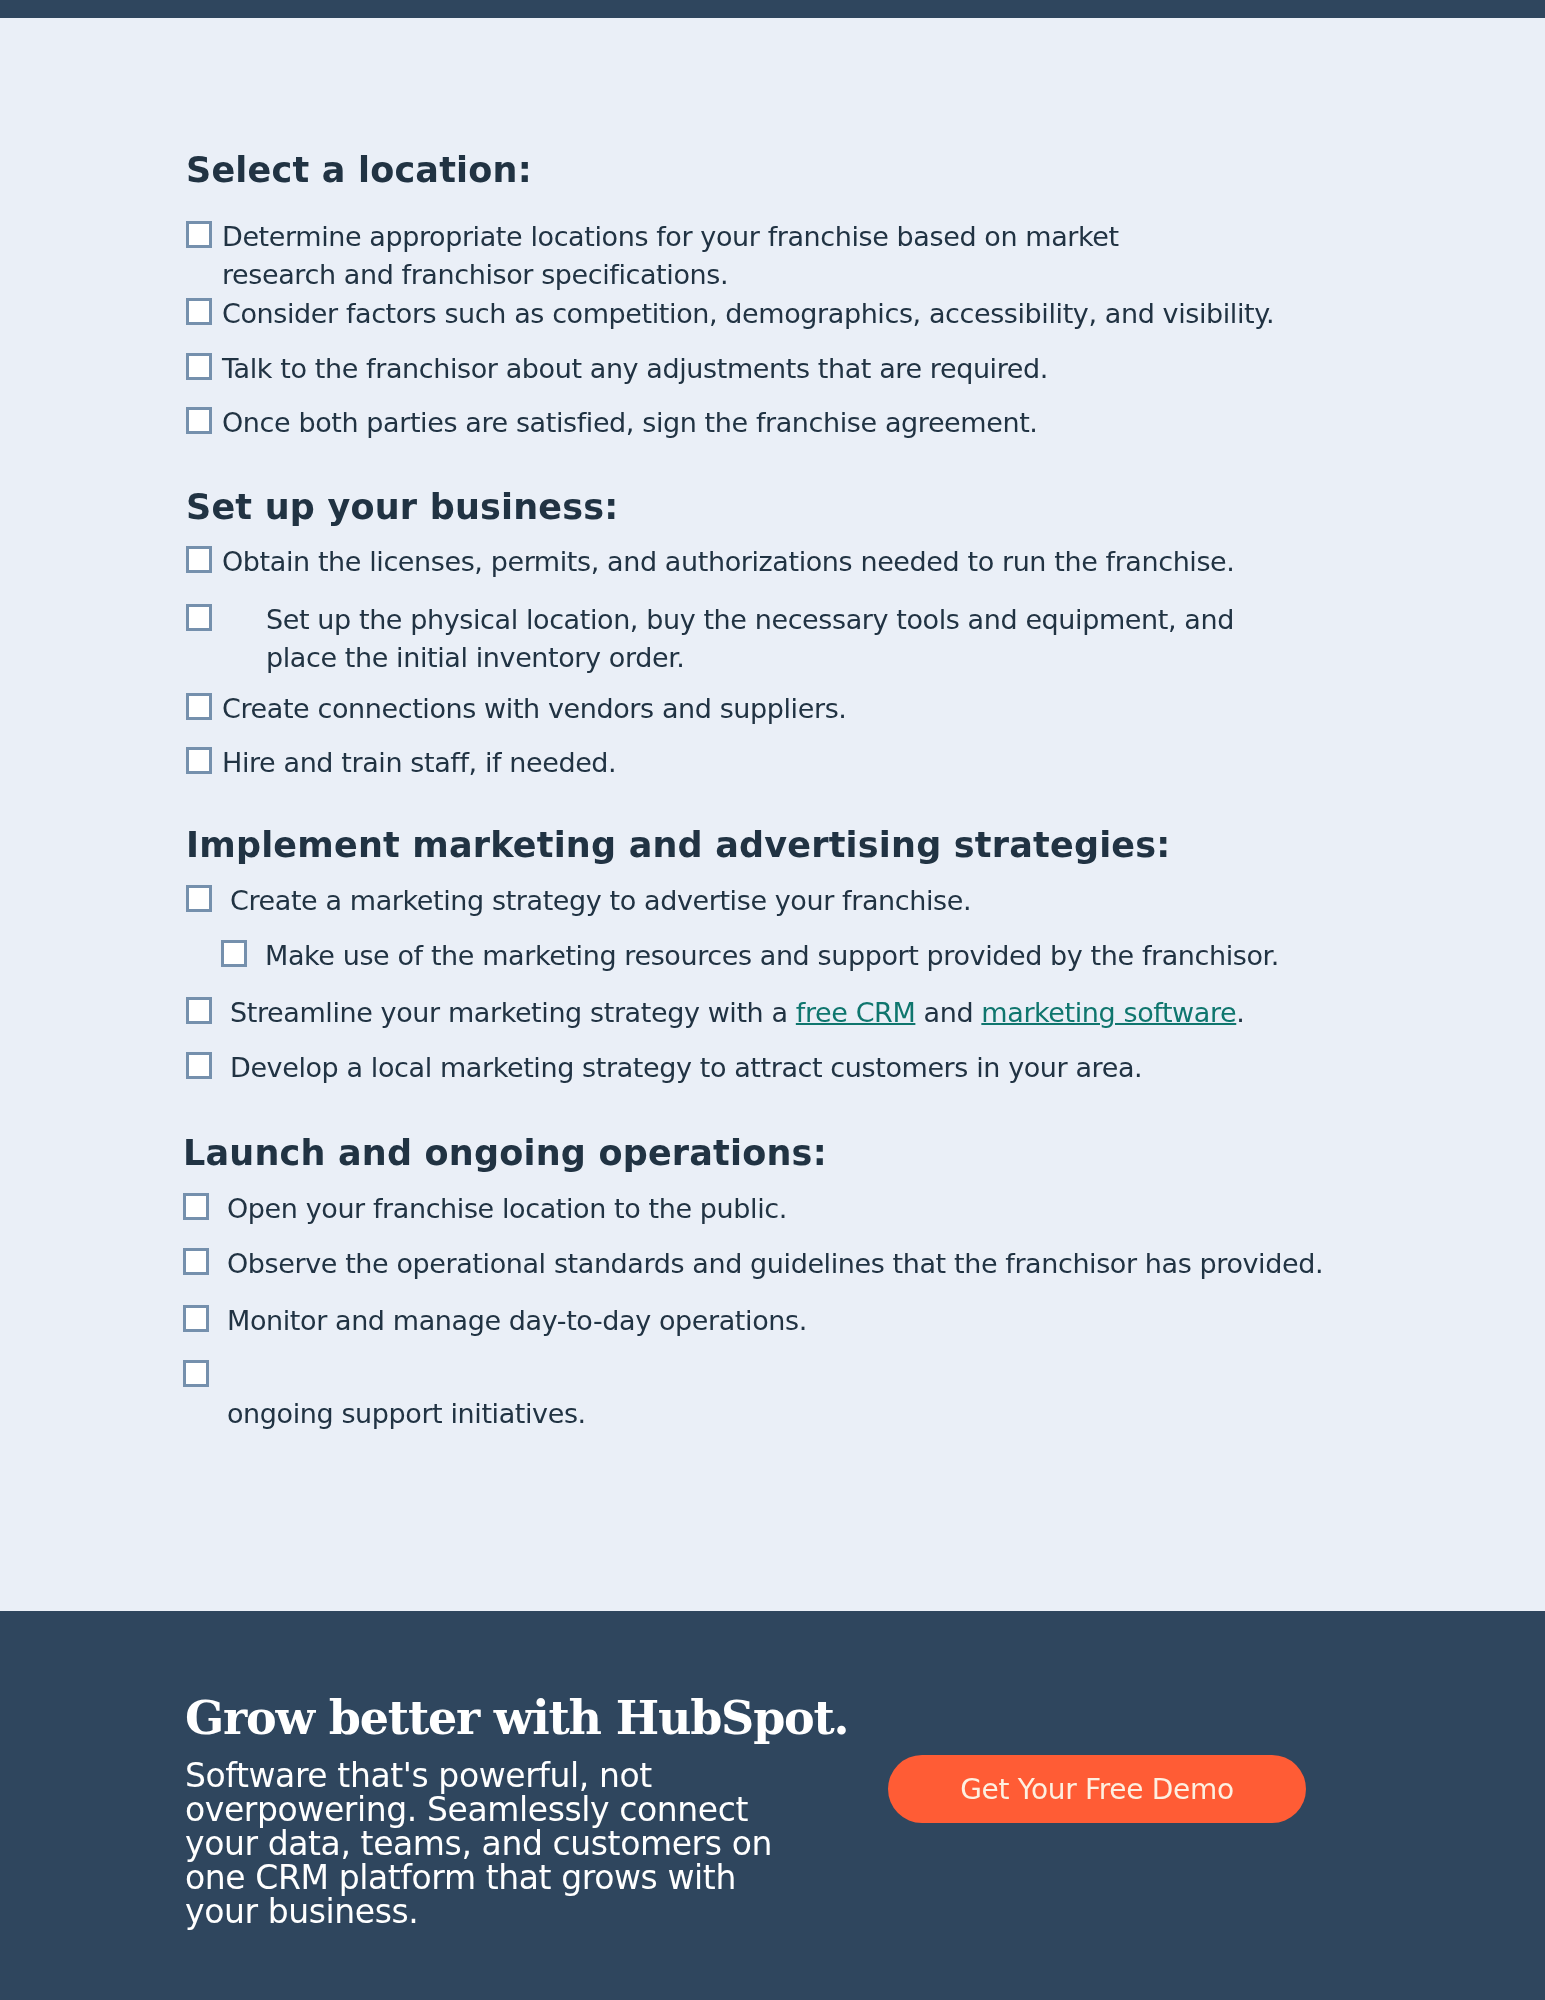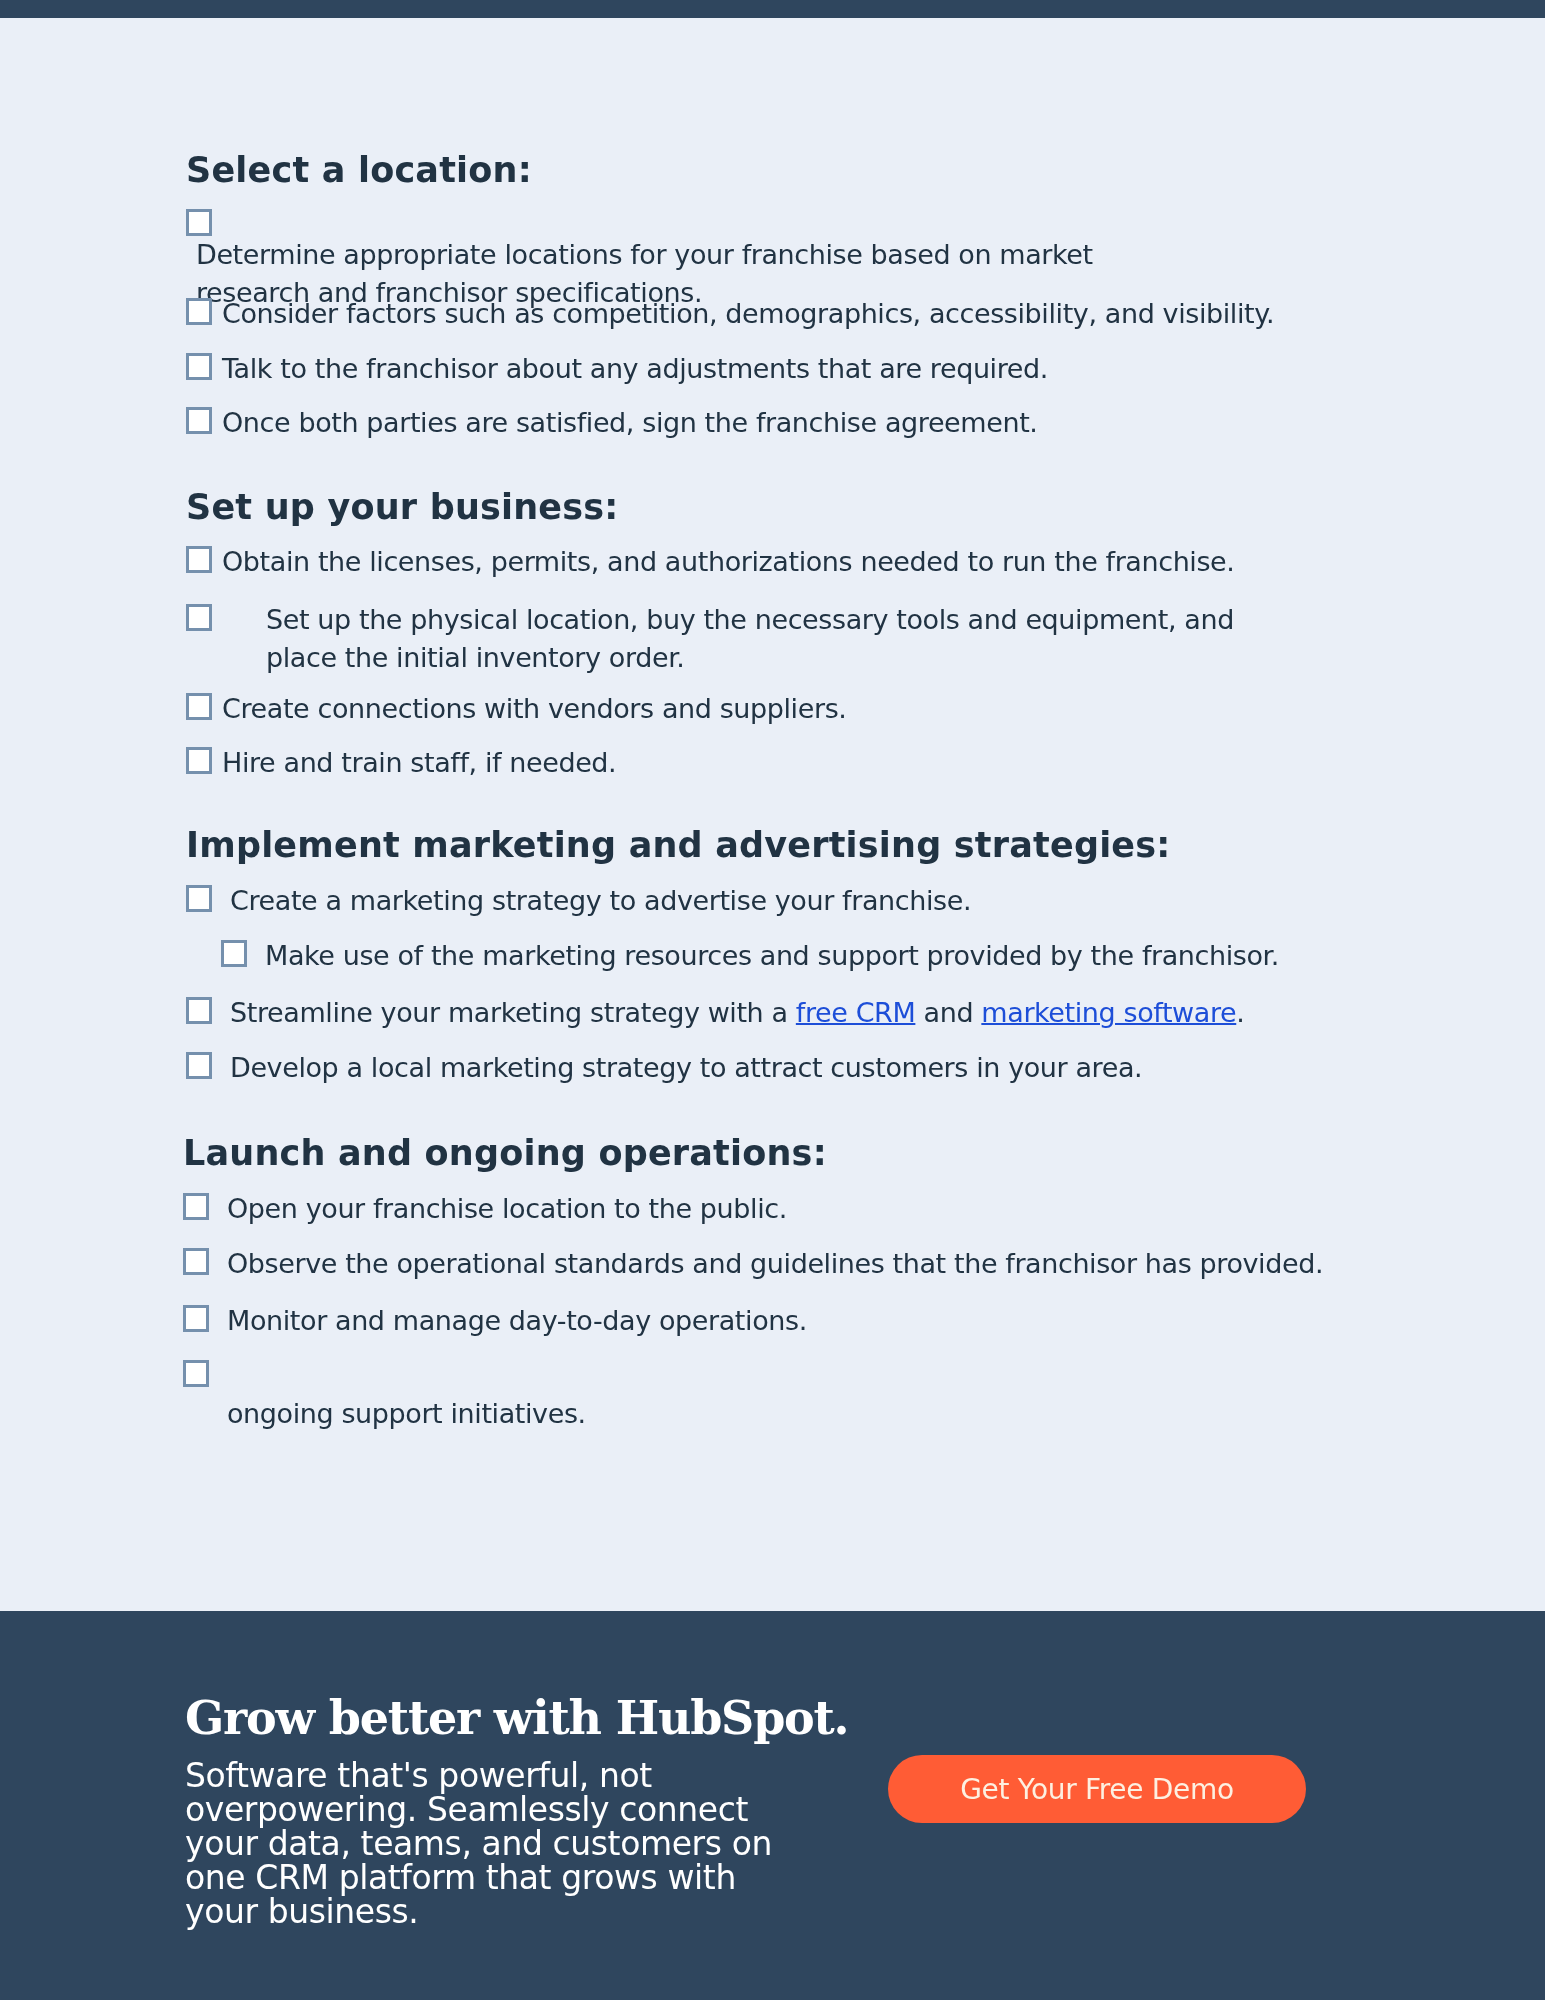--- a/index.html
+++ b/index.html
@@ -18,21 +18,21 @@
     .item { position: absolute; left: 0; display: flex; align-items: flex-start; }
     .checkbox {
       width: 26px; height: 27px; border: 3px solid #7590ad; background: #ffffff;
       box-sizing: border-box; flex: 0 0 auto; margin-top: 3px; cursor: pointer;
     }
     .item-text {
       font-size: 27px; line-height: 38px; color: #213343; margin-left: 10px;
       font-family: "DejaVu Sans", sans-serif; letter-spacing: -0.4px;
     }
     .indent .item-text { margin-left: 18px; }
-    .link { color: #1d4ed8; text-decoration: underline; text-decoration-thickness: 2px; cursor: pointer; }
+    .link { color: #0f766e; text-decoration: underline; text-decoration-thickness: 2px; cursor: pointer; }
     .footer { position: absolute; left: 0; top: 1611px; width: 1545px; height: 389px; background: #2f465e; }
     .footer-title {
       position: absolute; left: 185px; top: 80px; margin: 0;
       font-family: "DejaVu Serif", "Liberation Serif", serif; font-weight: bold;
       font-size: 46px; color: #ffffff; letter-spacing: -1.2px;
     }
     .footer-desc {
       position: absolute; left: 185px; top: 148px; width: 600px;
       font-size: 33px; line-height: 34px; color: #ffffff; letter-spacing: -0.4px;
     }
@@ -44,21 +44,21 @@
       letter-spacing: -0.3px;
     }
   </style>
 </head>
 <body>
 
 <div class="top-bar"></div>
 
 <div class="section" style="top:150px;">
   <h2>Select a location:</h2>
-  <div class="item" style="top:56px;flex-direction:column;">
+  <div class="item" style="top:68px;">
     <span class="checkbox"></span>
     <span class="item-text"><span>Determine appropriate locations for your franchise based on market</span><br><span>research and franchisor specifications.</span></span>
   </div>
   <div class="item" style="top:145px;">
     <span class="checkbox"></span>
     <span class="item-text">Consider factors such as competition, demographics, accessibility, and visibility.</span>
   </div>
   <div class="item" style="top:200px;">
     <span class="checkbox"></span>
     <span class="item-text">Talk to the franchisor about any adjustments that are required.</span>

